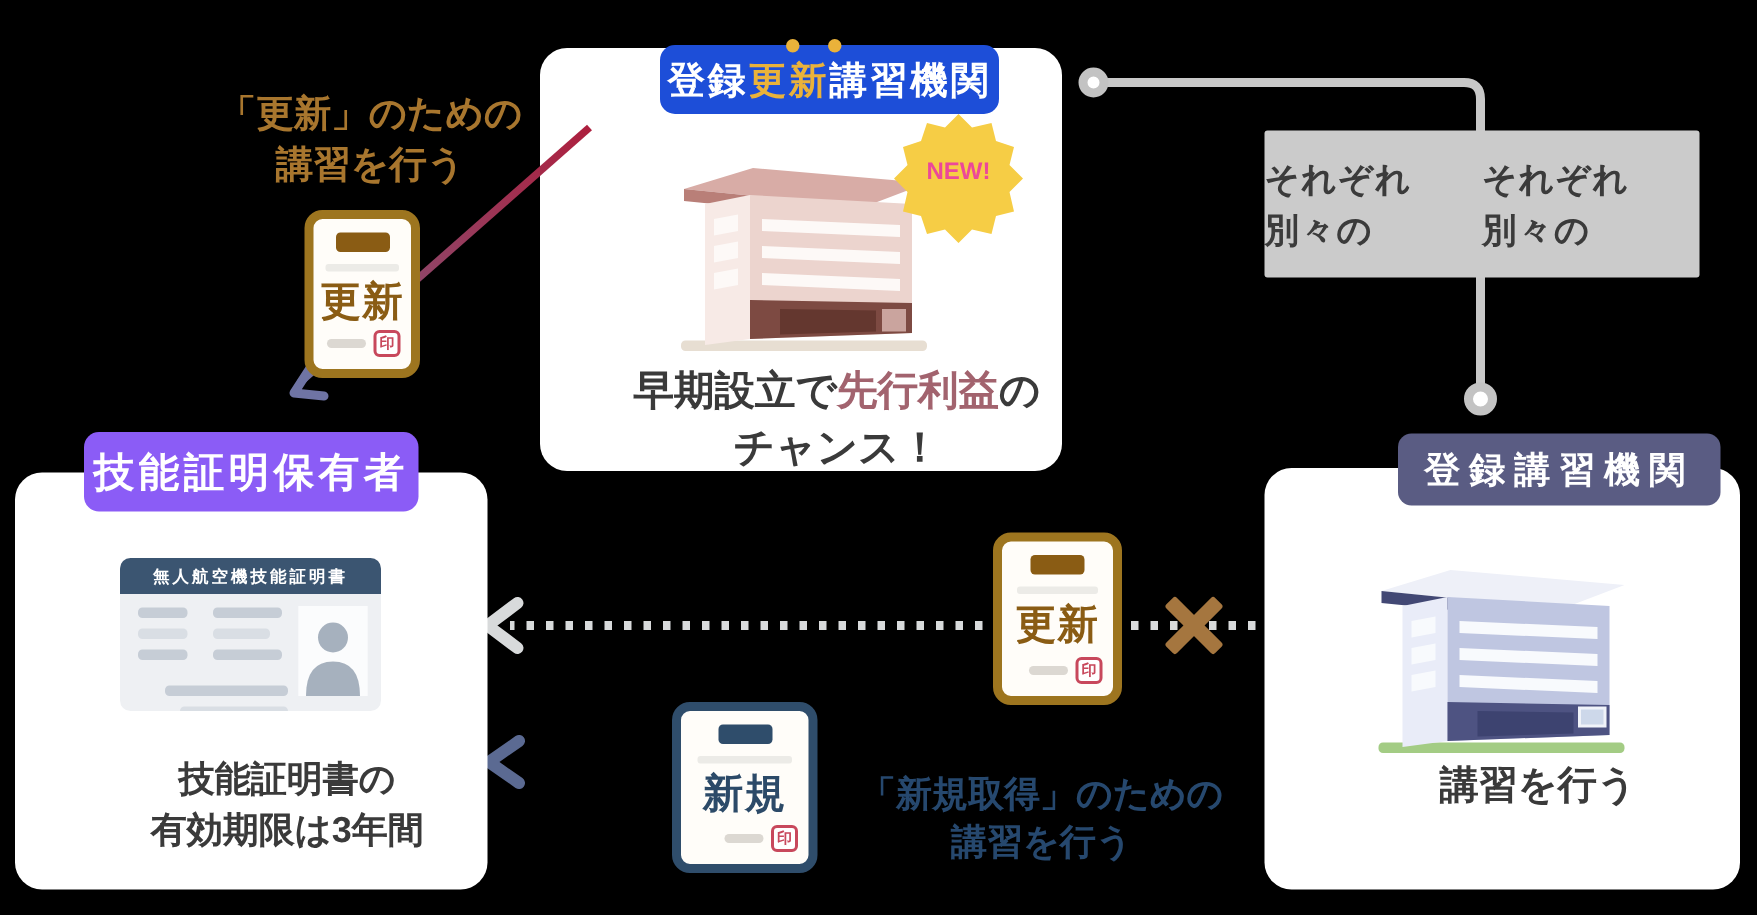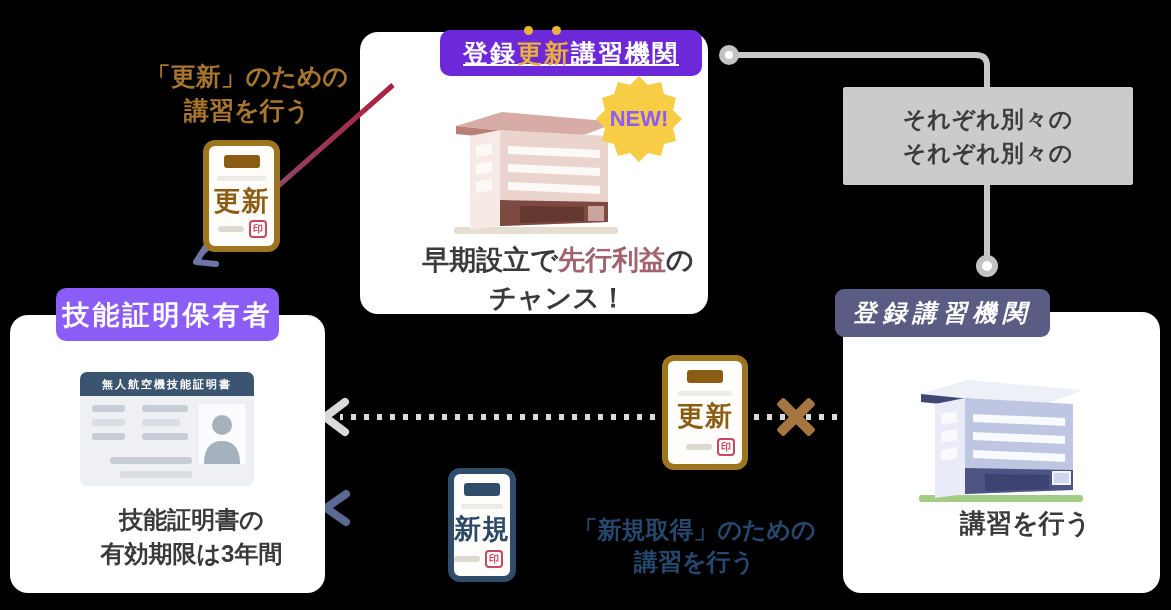--- a/index.html
+++ b/index.html
@@ -13,69 +13,69 @@
   svg.layer { position:absolute; left:0; top:0; width:1171px; height:610px; }
   .z1 { z-index:1; } .z3 { z-index:3; }
 
   .card { position:absolute; background:#ffffff; border-radius:18px; z-index:2; }
   #top-card    { left:360px; top:32px;  width:348px; height:282px; }
   #holder-card { left:10px;  top:315px; width:315px; height:278px; }
   #school-card { left:843px; top:312px; width:317px; height:281px; }
 
   .pill-label { position:absolute; z-index:4; display:flex; align-items:center; justify-content:center;
     color:#fff; border-radius:10px; white-space:nowrap; }
-  #main-label   { left:440px; top:30px;  width:262px; height:46px; background:#6d28d9; font-size:25px; letter-spacing:2px;text-decoration:underline; }
+  #main-label   { left:440px; top:30px;  width:226px; height:46px; background:#1d4ed8; font-size:25px; letter-spacing:2px; }
   #holder-label { left:56px;  top:288px; width:223px; height:53px; background:#8b5cf6; font-size:27px; letter-spacing:3px; }
-  #school-label { left:835px; top:289px; width:215px; height:48px; background:#5a5c83; font-size:24px; letter-spacing:6px; border-radius:9px;font-style:italic; }
+  #school-label { left:932px; top:289px; width:215px; height:48px; background:#5a5c83; font-size:24px; letter-spacing:6px; border-radius:9px; }
   #main-label .emph { color:#eab23a; }
   .emph-dot { position:absolute; width:9px; height:9px; border-radius:50%; background:#eab23a; top:-4px; }
   #emph-dot-1 { left:84px; } #emph-dot-2 { left:112px; }
 
   #note-box { position:absolute; left:843px; top:87px; width:290px; height:98px; background:#cbcbcb;
-    z-index:2; display:flex; flex-direction:column; align-items:center; justify-content:center;
+    z-index:2; display:flex; flex-direction:row; align-items:center; justify-content:center;
     color:#3b3b3b; font-size:23px; line-height:1.5; letter-spacing:1px; border-radius:2px; }
 
   .card-caption { position:absolute; left:0; width:100%; text-align:center; color:#3a3a3a; line-height:1.4;margin-left:24px; }
   #top-card .card-caption    { top:210px; font-size:27px; }
   #holder-card .card-caption { top:188px; font-size:24px; }
   #school-card .card-caption { top:193px; font-size:26px; }
   .hl-rose { color:#a2636e; }
 
   .float-caption { position:absolute; text-align:center; line-height:1.35; z-index:3; }
   #caption-renew { left:112px; top:60px; width:270px; font-size:25px; color:#a8762e;text-align:center; }
   #caption-new   { left:552px; top:514px; width:285px; font-size:24px; color:#26486e; }
 
   .cert { position:absolute; z-index:4; background:#fffdf9; border-radius:12px;
     display:flex; flex-direction:column; align-items:center; }
   .cert-brown { border:6px solid #9d751f; }
   .cert-navy  { border:6px solid #2f4d6b; }
   #cert-renew-top { left:203px; top:140px; width:77px; height:112px; }
   #cert-renew-mid { left:662px; top:355px; width:86px; height:115px; }
-  #cert-new       { left:448px; top:468px; width:68px; height:114px; }
+  #cert-new       { left:448px; top:468px; width:97px; height:114px; }
   .cert .clip { width:36px; height:13px; border-radius:3px; margin-top:9px; flex:none; }
   .cert-brown .clip { background:#8a5c14; } .cert-navy .clip { background:#2f4d6b; }
   .cert .rule { width:74%; height:5px; background:#ececе7; background:#ecebe7; border-radius:2px; margin-top:8px; flex:none; }
   .cert .cert-title { font-size:27px; margin-top:2px; letter-spacing:1px; }
   .cert-brown .cert-title { color:#8a5c14; } .cert-navy .cert-title { color:#2c4a68; }
   .cert .foot { position:absolute; right:7px; bottom:8px; display:flex; align-items:center; gap:5px; }
   .cert .foot .bar { width:26px; height:6px; background:#dcd8d2; border-radius:3px; }
   .cert .stamp { width:18px; height:18px; border:2px solid #c8485c; border-radius:4px; background:#fff;
     color:#c8485c; font-size:10px; display:flex; align-items:center; justify-content:center; }
 
   #cross-mark { position:absolute; left:771px; top:392px; width:50px; height:50px; z-index:4; }
   #cross-mark::before, #cross-mark::after { content:""; position:absolute; left:2px; top:20px;
     width:46px; height:10px; border-radius:2px; background:#a5763f; }
   #cross-mark::before { transform:rotate(45deg); } #cross-mark::after { transform:rotate(-45deg); }
 
   #new-badge { position:absolute; left:236px; top:44px; width:86px; height:86px; z-index:5; }
 
   #building-pink { position:absolute; left:76px; top:56px; z-index:3; }
   #building-blue { position:absolute; left:58px; top:44px; z-index:3; }
 
-  #id-card { position:absolute; left:70px; top:57px; width:174px; height:114px; border-radius:7px;
+  #id-card { position:absolute; left:70px; top:57px; width:174px; height:102px; border-radius:7px;
     overflow:hidden; background:#eef0f3; z-index:3; }
   #id-card .id-head { height:24px; background:#3b5571; color:#fff; font-size:11px; letter-spacing:2px;
     display:flex; align-items:center; justify-content:center; }
   .ph-bar { position:absolute; height:7px; border-radius:3px; background:#c6cdd6; }
   .ph-bar.lt { background:#d9dee4; }
   #id-photo { position:absolute; right:9px; top:32px; width:46px; height:60px; background:#fdfdfd; }
 </style>
 </head>
 <body>
 
@@ -117,21 +117,21 @@
       <polygon points="40,58 56,55 56,66 40,69" fill="#fdf9f7"></polygon>
       <polygon points="40,76 56,73 56,84 40,87" fill="#fdf9f7"></polygon>
       <polygon points="40,94 56,91 56,102 40,105" fill="#fdf9f7"></polygon>
       <polygon points="64,112 172,114 172,134 64,138" fill="#7d4a42"></polygon>
       <polygon points="84,118 148,119 148,133 84,135" fill="#64372f"></polygon>
       <rect x="152" y="118" width="16" height="15" fill="#caa49e"></rect>
     </svg>
     <svg id="new-badge" viewBox="0 0 86 86">
       <polygon fill="#f6cd45" points="86,43 77,52 80,65 68,68 65,80 52,77 43,86 34,77 22,80 18,68 6,65 9,52 0,43 9,34 6,22 18,18 22,6 34,9 43,0 52,9 65,6 68,18 80,22 77,34"></polygon>
     </svg>
-    <div class="badge-text" style="position:absolute;left:236px;top:74px;width:86px;text-align:center;font-size:22px;color:#8b5cf6;z-index:6;">NEW!</div>
+    <div class="badge-text" style="position:absolute;left:236px;top:74px;width:86px;text-align:center;font-size:16px;color:#ec4899;z-index:6;">NEW!</div>
     <div class="card-caption">
       <div><span>早期設立で</span><span class="hl-rose">先行利益</span><span>の</span></div>
       <div>チャンス！</div>
     </div>
   </div>
 
   <div class="card" id="holder-card">
     <div id="id-card">
       <div class="id-head">無人航空機技能証明書</div>
       <div class="ph-bar" style="left:12px; top:33px; width:33px;"></div>

